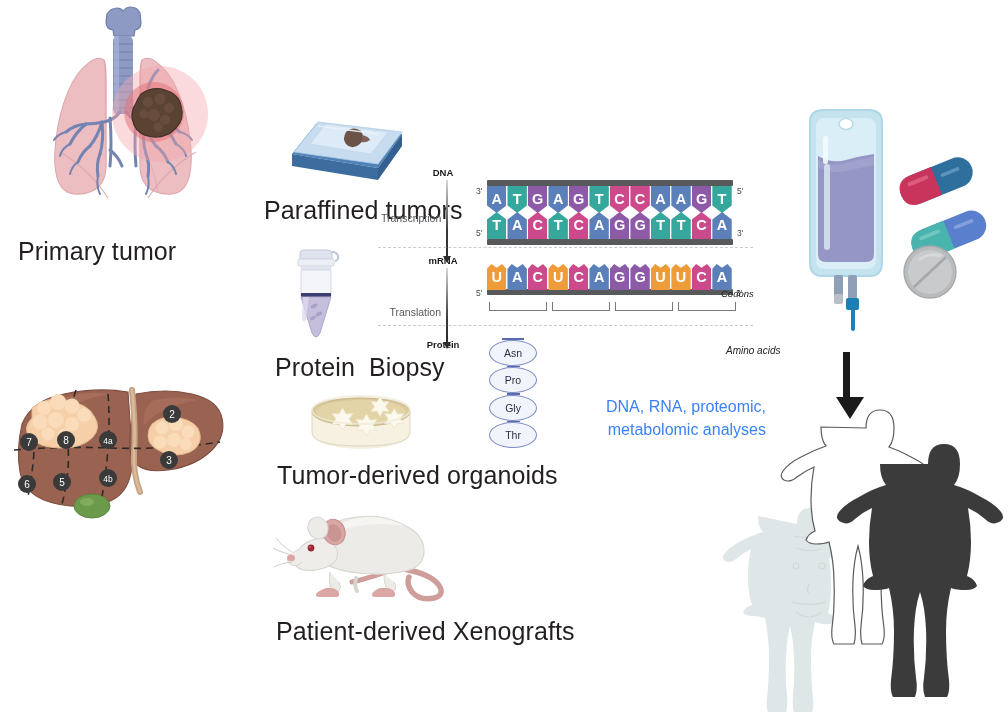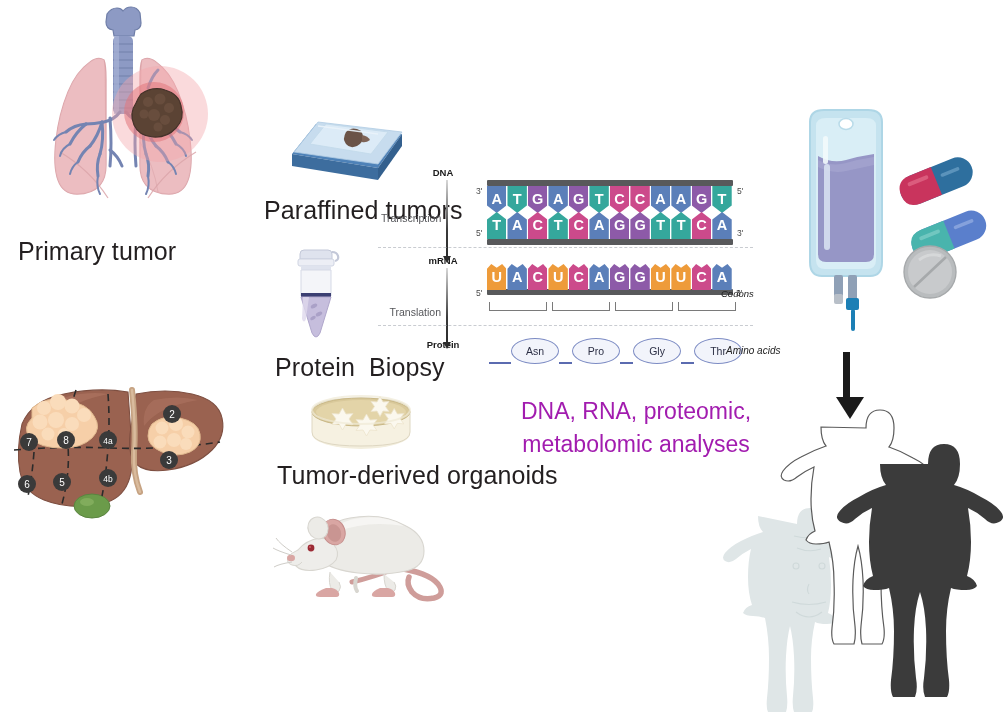--- a/index.html
+++ b/index.html
@@ -24,24 +24,24 @@
   .abs { position: absolute; }
 
   
   .big-label {
     font-size: 25px;
     color: #231f20;
     letter-spacing: 0.1px;
     white-space: pre;
   }
   .analysis-text {
-    font-size: 23px;
-    color: #a21caf;
+    font-size: 16px;
+    color: #3b82f6;
     line-height: 1.45;
-    text-align: center;
+    text-align: right;
     white-space: pre-line;
   }
   .cd-stage-label {
     font-size: 9.5px;
     font-weight: bold;
     color: #1a1a1a;
     text-align: center;
     white-space: pre;
   }
   .cd-process-label {
@@ -119,21 +119,21 @@
     height: 26px;
   }
 
   .codon-bracket {
     border-left: 1.6px solid #7a7a7a;
     border-right: 1.6px solid #7a7a7a;
     border-bottom: 1.6px solid #7a7a7a;
     height: 8px;
   }
 
-  .aa-chain { display: flex; align-items: flex-end; }
+  .aa-chain { display: flex; align-items: center; flex-direction: column; }
   .aa-pill {
     width: 46px;
     height: 24px;
     border-radius: 50%;
     border: 1.3px solid #7d8cc4;
     background: #f2f4fb;
     display: flex;
     align-items: center;
     justify-content: center;
     font-size: 10.5px;
@@ -410,20 +410,21 @@
       <circle cx="33" cy="48" r="3.4" fill="#9c2b35"></circle>
       <circle cx="32" cy="47" r="1.1" fill="#d46b72" opacity="0.8"></circle>
 
       <path d="M52 72 q-2 12 2 18 q3 5 7 1 q3 -4 0 -9" fill="#ecebe7" stroke="#d8d6d0" stroke-width="1"></path>
       <path d="M48 88 q-8 3 -10 6 q-1 3 4 3 l16 0 q4 0 3 -4 q-2 -4 -7 -5 z" fill="#d9a6a3"></path>
       <path d="M106 74 q0 12 4 16 q4 4 7 0 q2 -4 -1 -8" fill="#ecebe7" stroke="#d8d6d0" stroke-width="1"></path>
       <path d="M102 88 q-7 3 -8 6 q-1 3 4 3 l16 0 q4 0 3 -4 q-2 -4 -7 -5 z" fill="#d9a6a3"></path>
       <path d="M78 78 q-2 9 1 13" fill="none" stroke="#d8d6d0" stroke-width="4" stroke-linecap="round"></path>
     </svg>
   </div>
+  <div class="abs big-label" style="left:276px; top:617px;">Patient-derived Xenografts</div>
 
   <div class="abs cd-stage-label" style="left:413px; top:167px; width:60px;">DNA</div>
   <div class="abs cd-stage-label" style="left:413px; top:255px; width:60px;">mRNA</div>
   <div class="abs cd-stage-label" style="left:413px; top:339px; width:60px;">Protein</div>
 
   <div class="abs cd-process-label" style="left:381px; top:212px; width:60px;">Transcription</div>
   <div class="abs cd-process-label" style="left:381px; top:290px; width:60px;margin-top:16px;">Translation</div>
 
   <div class="abs vline" style="left:446px; top:180px; height:78px;"></div>
   <div class="abs vline-head" style="left:442.5px; top:256px;"></div>

